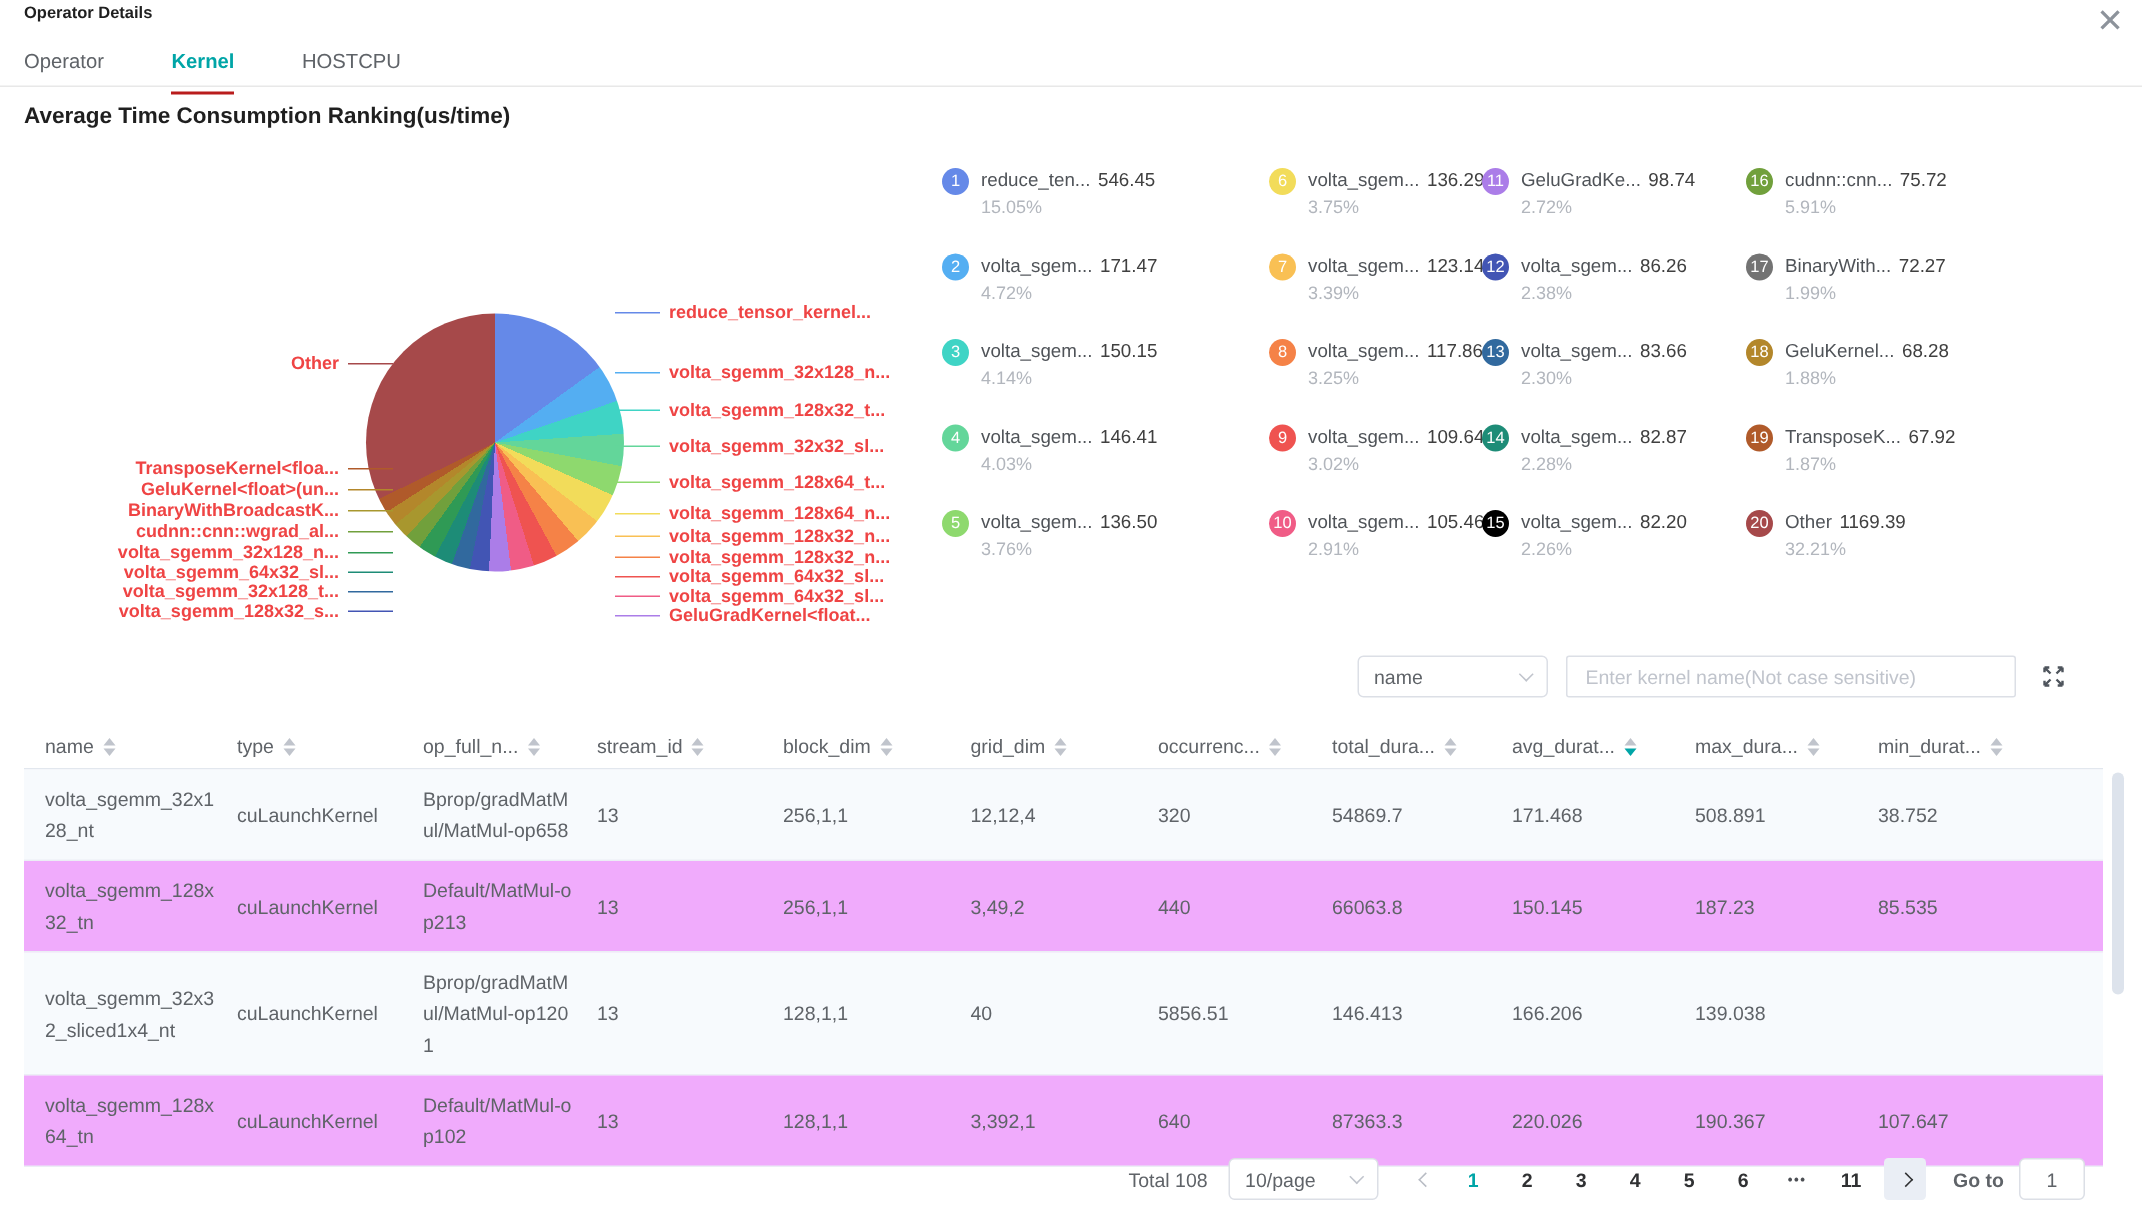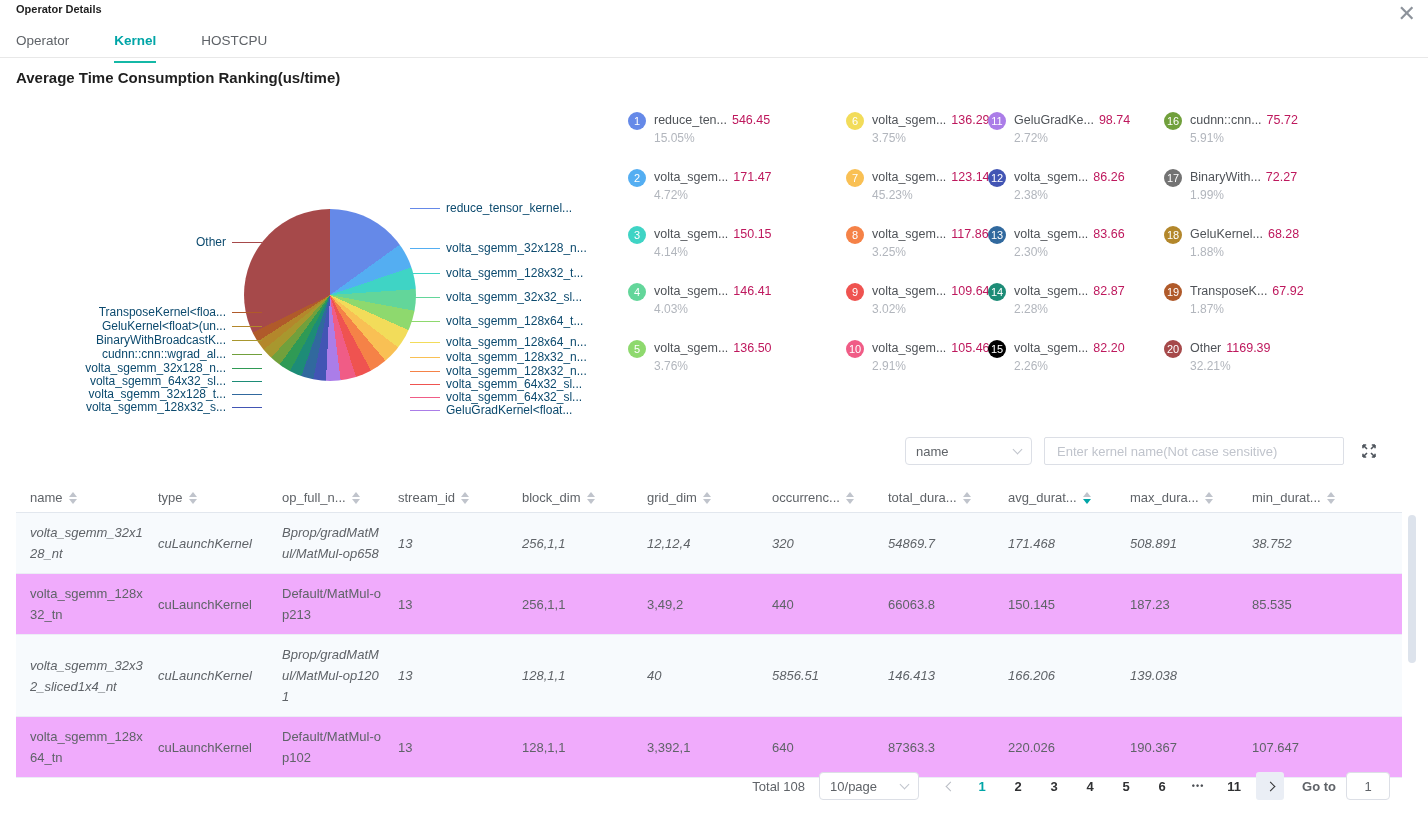--- a/index.html
+++ b/index.html
@@ -6,44 +6,44 @@
   html,body { background:#fff; }
   .canvas {
     position: relative; width: 1428px; height: 820px; background: #fff;
     font-family: "Liberation Sans", sans-serif; overflow: hidden; color:#303133;
   }
   
   .page-title { position:absolute; left:16px; top:3px; font-size:11px; font-weight:bold; color:#1f1f1f; }
   .close-btn { position:absolute; right:6px; top:0px; font-size:22px; color:#8d939b; cursor:pointer; line-height:28px; padding:0 6px; }
   .tabs { position:absolute; left:16px; top:33px; display:flex; }
   .tab { font-size:13.5px; color:#5f6368; margin-right:45px; padding-bottom:13px; cursor:pointer; }
-  .tab.active { color:#00a5a7; font-weight:bold; border-bottom:2px solid #14b8a6; }
+  .tab.active { color:#00a5a7; font-weight:bold; border-bottom:2px solid #b91c1c; }
   .tab-divider { position:absolute; left:0; top:57px; width:1428px; height:1px; background:#e8e8e8; }
   .section-title { position:absolute; left:16px; top:69px; font-size:15px; font-weight:bold; color:#1f1f1f; }
 
   
   .chart { position:absolute; left:0; top:95px; width:1428px; height:345px; }
   #pie { position:absolute; left:244px; top:114px; width:172px; height:172px; border-radius:50%; }
   .callouts-left  { position:absolute; left:0; top:0; width:262px; height:345px; }
   .callouts-right { position:absolute; left:410px; top:0; width:420px; height:345px; }
-  .callout { position:absolute; white-space:nowrap; font-size:12px; color:#0c4a6e; line-height:14px; }
+  .callout { position:absolute; white-space:nowrap; font-size:12px; color:#ef4444; line-height:14px;font-weight:bold; }
   .callouts-left  .callout { right:0; text-align:right; }
   .callouts-right .callout { left:0; }
   .callout .dash { display:inline-block; width:30px; height:1px; vertical-align:middle; }
   .callouts-right .callout .dash { margin-right:6px; }
   .callouts-left  .callout .dash { margin-left:6px; }
 
   #legend { position:absolute; left:628px; top:17px; display:grid;
             grid-template-columns:218px 142px 176px 190px; grid-template-rows:repeat(5,57px);
             grid-auto-flow:column; }
   .lg-item { display:flex; align-items:flex-start; cursor:pointer; }
   .lg-badge { width:18px; height:18px; border-radius:50%; color:#fff; font-size:11px;
               display:flex; align-items:center; justify-content:center; flex-shrink:0; margin-right:8px; margin-top:0px; }
   .lg-line1 { font-size:12.5px; color:#4f5358; line-height:16px; white-space:nowrap; }
-  .lg-value { color:#be185d; margin-left:5px; }
+  .lg-value { color:#404040; margin-left:5px; }
   .lg-pct { font-size:12px; color:#b2b6bd; margin-top:3px; }
 
   
   .search-row { position:absolute; left:0; top:437px; width:1428px; height:30px; }
   .select { position:absolute; height:28px; border:1px solid #dcdfe6; border-radius:4px; background:#fff;
             display:flex; align-items:center; justify-content:space-between; padding:0 10px; font-size:13px; color:#5f6368; cursor:pointer; }
   .field-select { left:905px; top:0; width:127px; }
   .chev { display:inline-block; width:7px; height:7px; border-top:1.5px solid currentColor; border-right:1.5px solid currentColor; }
   .chev.down { transform:rotate(135deg); margin-top:-3px; color:#c0c4cc; }
   .chev.left { transform:rotate(-135deg); }
@@ -58,21 +58,21 @@
   .table { --cols:128px 124px 116px 124px 125px 125px 116px 120px 122px 122px 146px;
            position:absolute; left:16px; top:483px; width:1386px; }
   .thead { display:grid; grid-template-columns:var(--cols); padding-left:14px; height:30px;
            border-bottom:1px solid #e2e7ee; }
   .th { display:flex; align-items:center; font-size:13px; color:#5f6368; cursor:pointer; }
   .carets { display:inline-flex; flex-direction:column; margin-left:6px; row-gap:2px; }
   .c-up   { width:0; height:0; border-left:4px solid transparent; border-right:4px solid transparent; border-bottom:5px solid #c0c4cc; }
   .c-down { width:0; height:0; border-left:4px solid transparent; border-right:4px solid transparent; border-top:5px solid #c0c4cc; }
   .c-down.on { border-top-color:#00a5a7; }
   .tr { display:grid; grid-template-columns:var(--cols); padding-left:14px; border-bottom:1px solid #ebeef5; background:#f0abfc; }
-  .tr.stripe { background:#f7fafd;font-style:italic; }
+  .tr.stripe { background:#f7fafd; }
   .td { display:flex; align-items:center; font-size:13px; color:#5f6368; padding:9px 14px 9px 0;
         line-height:21px; word-break:break-all; }
   .vscroll { position:absolute; right:-14px; top:32px; width:8px; height:250px; }
   .vthumb { width:8px; height:148px; background:#dde3ec; border-radius:4px; }
 
   
   .pagination { position:absolute; top:772px; right:38px; height:28px; display:flex; align-items:center; font-size:13px; color:#5f6368; }
   .pg-total { margin-right:14px; }
   .pg-size { position:static; width:100px; margin-right:18px; }
   .pg-prev { color:#b8bcc4; padding:0 10px; cursor:pointer; display:flex; align-items:center; }
@@ -170,21 +170,21 @@
           <span class="lg-badge" style="background:#f2dc5a">6</span>
           <div>
             <div class="lg-line1"><span class="lg-label">volta_sgem...</span><span class="lg-value">136.29</span></div>
             <div class="lg-pct">3.75%</div>
           </div>
         </div>
         <div class="lg-item">
           <span class="lg-badge" style="background:#f9c054">7</span>
           <div>
             <div class="lg-line1"><span class="lg-label">volta_sgem...</span><span class="lg-value">123.14</span></div>
-            <div class="lg-pct">45.23%</div>
+            <div class="lg-pct">3.39%</div>
           </div>
         </div>
         <div class="lg-item">
           <span class="lg-badge" style="background:#f58247">8</span>
           <div>
             <div class="lg-line1"><span class="lg-label">volta_sgem...</span><span class="lg-value">117.86</span></div>
             <div class="lg-pct">3.25%</div>
           </div>
         </div>
         <div class="lg-item">

